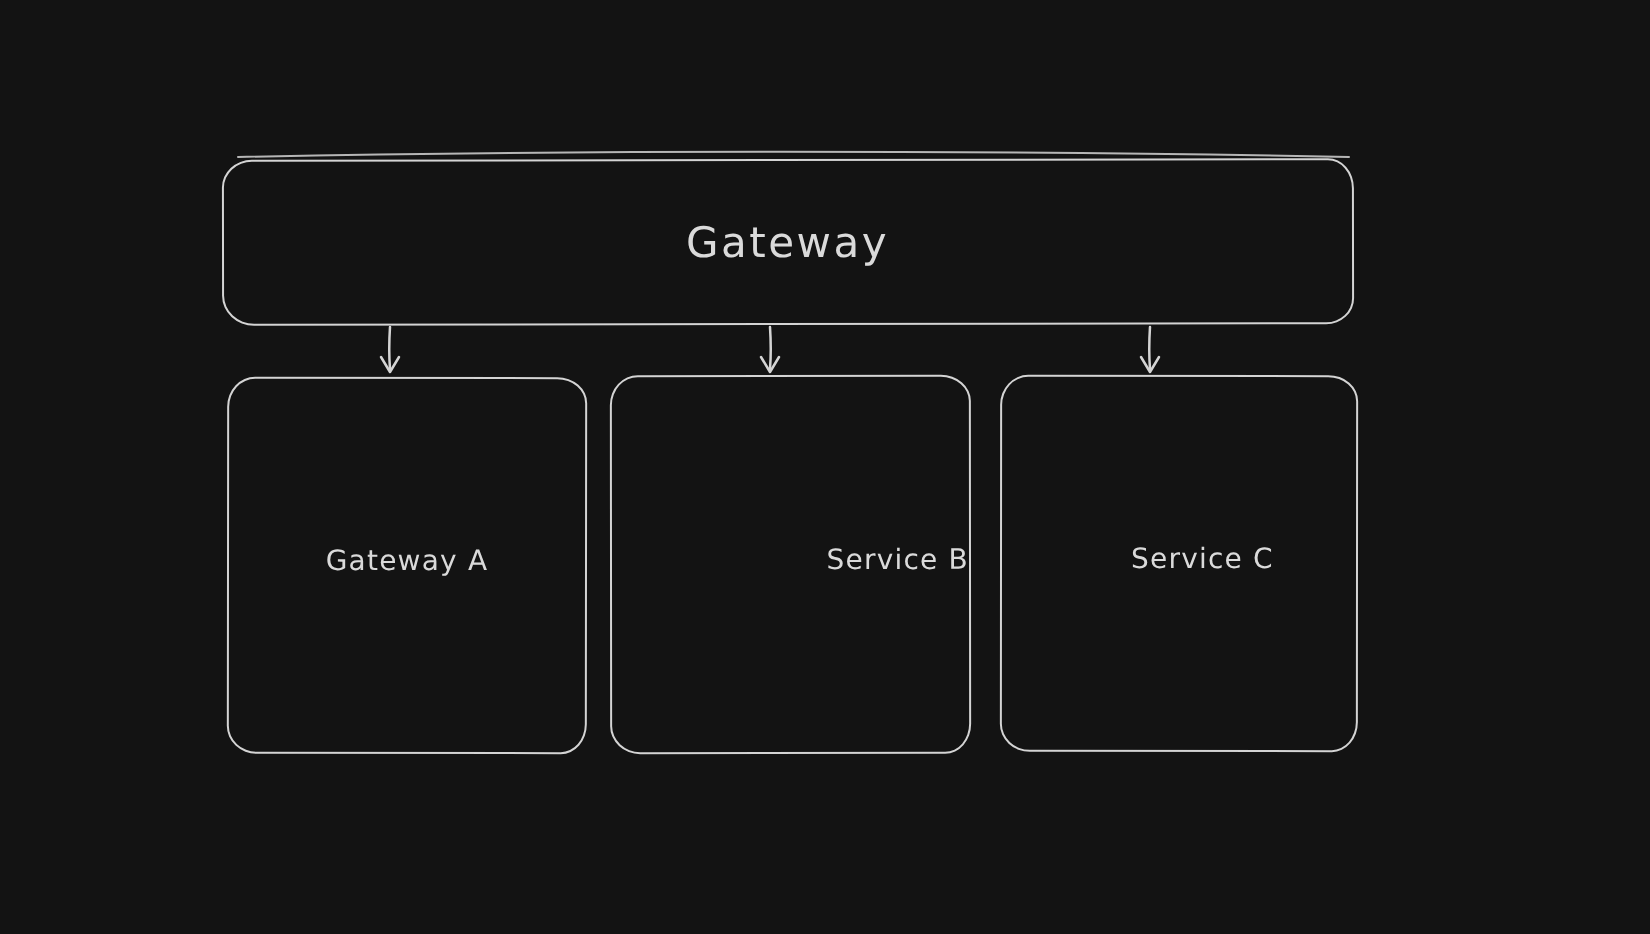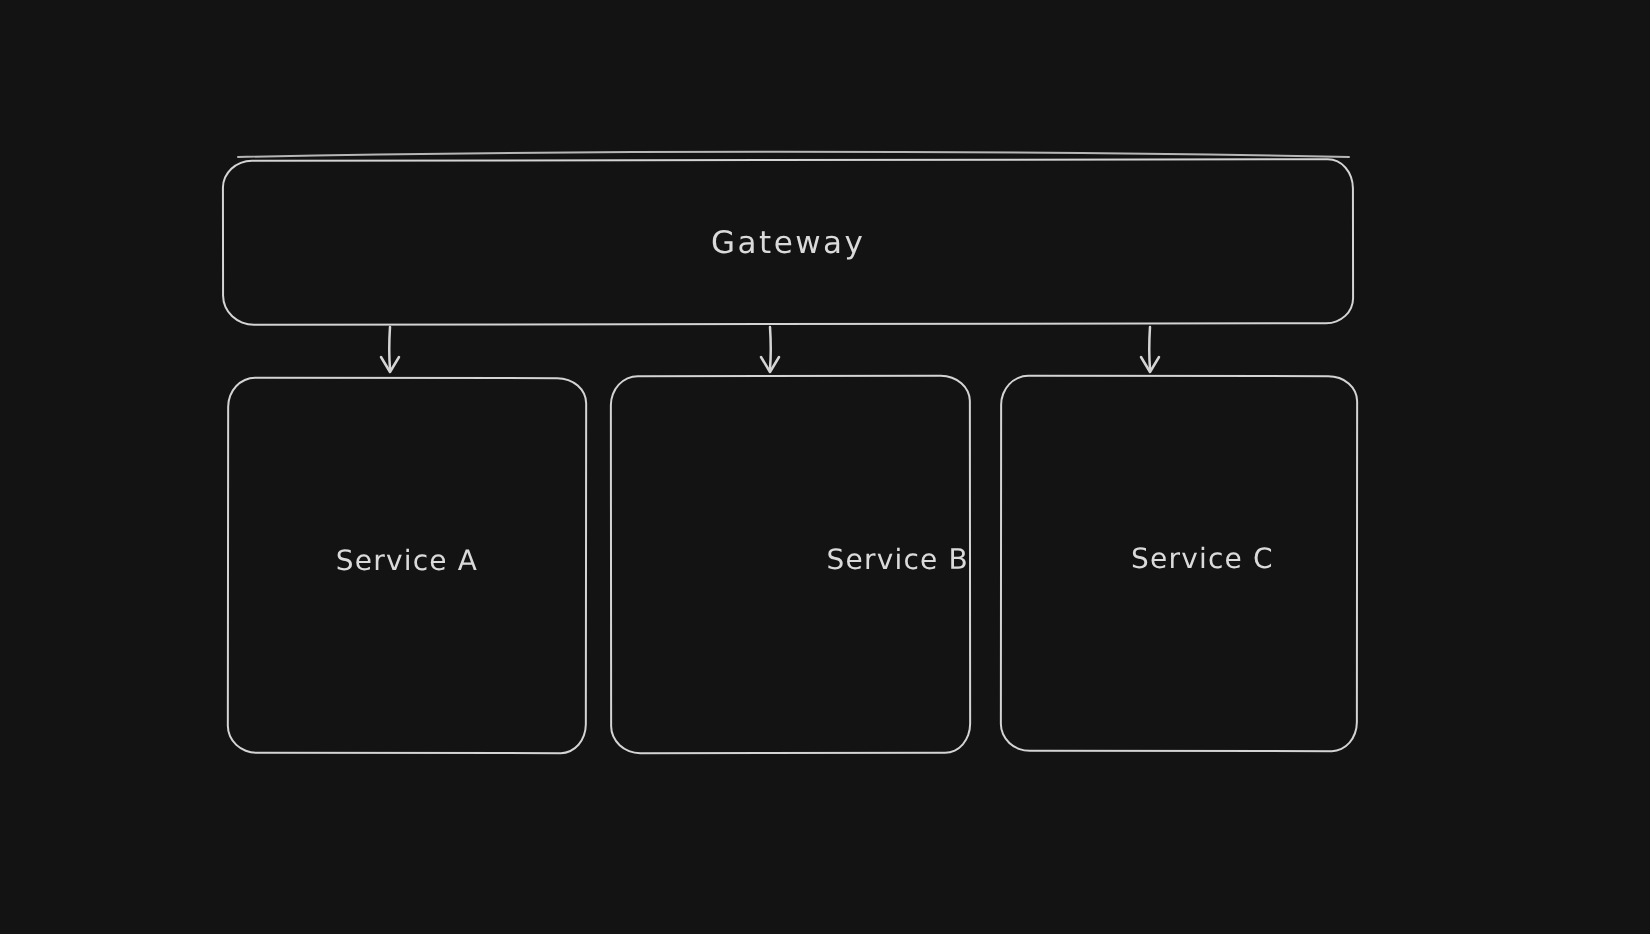--- a/index.html
+++ b/index.html
@@ -26,21 +26,21 @@
     justify-content: center;
     color: var(--text);
   }
   .node-gateway {
     left: 222px; top: 159px;
     width: 1132px; height: 166px;
     border-radius: 30px 26px 28px 32px / 28px 30px 26px 30px;
     transform: rotate(-0.08deg);
   }
   .node-gateway .node-label {
-    font-size: 31px;
+    font-size: 42px;
     letter-spacing: 2.5px;
     transform: rotate(0.15deg);
   }
   .node-service {
     border-radius: 28px 30px 26px 30px / 30px 26px 30px 28px;
   }
   .node-service .node-label {
     font-size: 28px;
     letter-spacing: 1.2px;
     padding-bottom: 10px;
@@ -68,21 +68,21 @@
 </head>
 <body>
 
 <div class="canvas">
 
   <div class="node node-gateway">
     <span class="node-label">Gateway</span>
   </div>
 
   <div class="node node-service node-service-a">
-    <span class="node-label">Service A</span>
+    <span class="node-label">Gateway A</span>
   </div>
 
   <div class="node node-service node-service-b">
     <span class="node-label">Service B</span>
   </div>
 
   <div class="node node-service node-service-c">
     <span class="node-label">Service C</span>
   </div>
 

